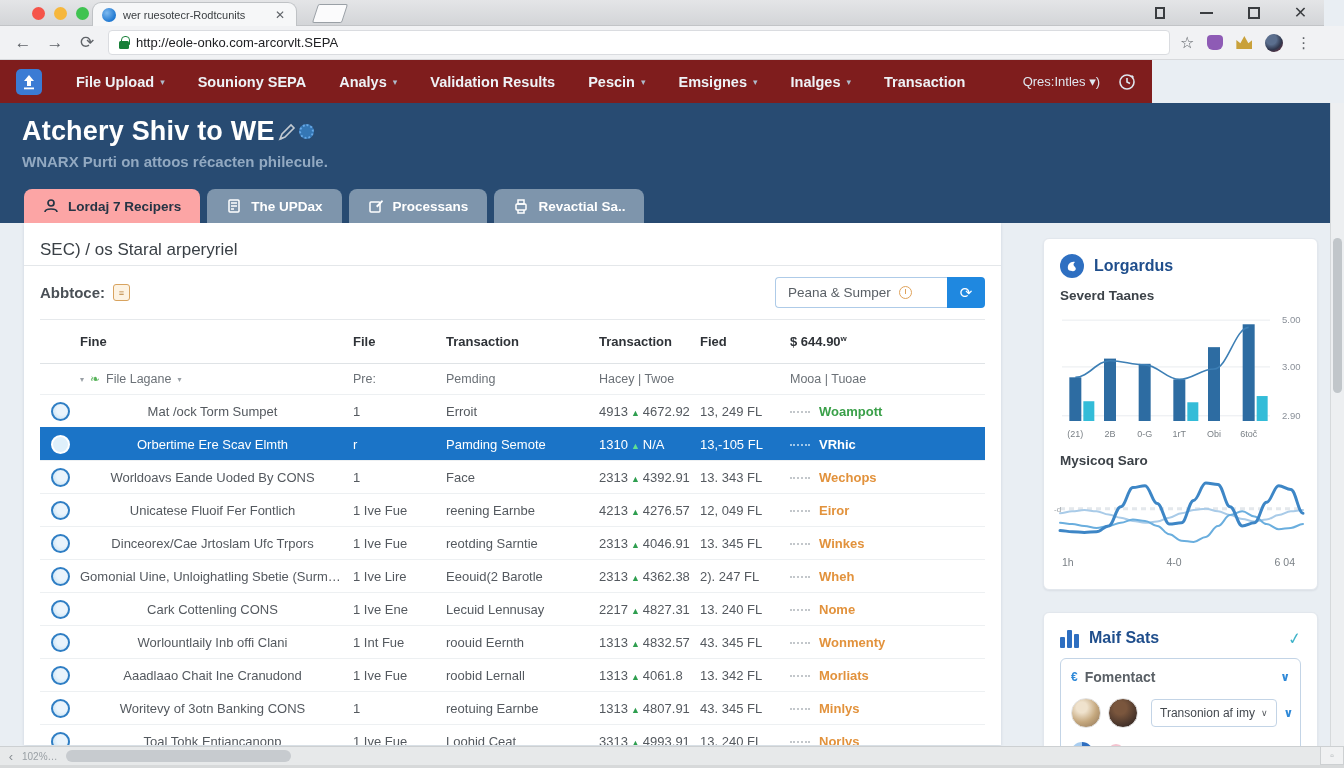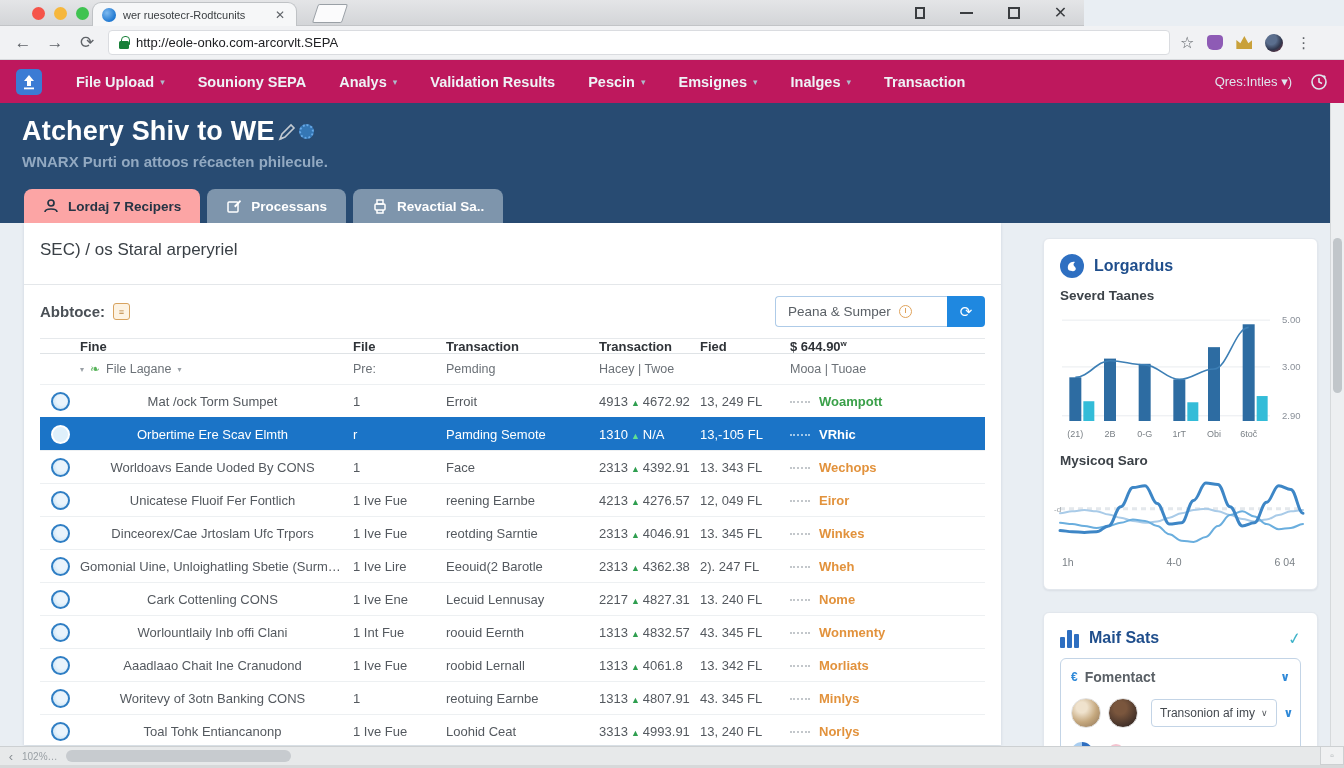--- a/index.html
+++ b/index.html
@@ -1,20 +1,20 @@
 <!DOCTYPE html>
 <html><head>
 <meta charset="utf-8">
 <style>
   * { box-sizing: border-box; margin: 0; padding: 0; }
   html,body { width:1344px; height:768px; overflow:hidden; }
   body { font-family:"Liberation Sans","DejaVu Sans",sans-serif; background:#e9eef3; position:relative; }
 
   
-  .titlebar { position:absolute; top:0; left:0; width:1084px; height:26px;
+  .titlebar { position:absolute; top:0; left:0; width:1324px; height:26px;
     background:linear-gradient(#e4e5e7,#d3d5d8); border-bottom:1px solid #c2c4c7; z-index:50; }
   .traffic { position:absolute; top:7px; width:13px; height:13px; border-radius:50%; }
   .t-red { left:32px; background:#f5544a; } .t-yellow { left:54px; background:#f6b73c; }
   .t-green { left:76px; background:#3fc351; }
   .browser-tab { position:absolute; left:92px; top:2px; width:205px; height:24px; background:#f6f7f8;
     border:1px solid #bfc2c5; border-bottom:none; border-radius:9px 9px 0 0;
     display:flex; align-items:center; gap:7px; padding:0 9px; }
   .favicon { width:14px; height:14px; border-radius:50%;
     background:radial-gradient(circle at 35% 35%, #7db9ef, #1f78d1 70%); flex:0 0 auto; }
   .tab-title { font-size:11px; color:#3c4043; white-space:nowrap; overflow:hidden;
@@ -42,21 +42,21 @@
   .url-text { font-size:13px; color:#202124; }
   .tb-icons { display:flex; align-items:center; gap:13px; padding-right:4px; }
   .star { font-size:16px; color:#5f6368; }
   .ext-a { width:16px; height:15px; border-radius:4px 4px 6px 6px; background:#8e5bb5; }
   .ext-b { width:16px; height:13px; background:#c9a13b; clip-path:polygon(0 100%,0 30%,25% 55%,50% 0,75% 55%,100% 30%,100% 100%); }
   .profile-dot { width:18px; height:18px; border-radius:50%;
     background:radial-gradient(circle at 35% 30%, #5b6f8e 30%, #30374d 60%, #872f3c); }
   .kebab { font-size:15px; color:#5f6368; letter-spacing:0; }
 
   
-  .appnav { position:absolute; top:60px; left:0; width:1344px; height:43px; background:#be185d;
+  .appnav { position:absolute; top:60px; left:0; width:1152px; height:43px; background:#7f1d1d;
     display:flex; align-items:center; padding:0 16px; z-index:40; }
   .logo-sq { width:26px; height:26px; border-radius:5px; background:#3b7bd4; display:flex;
     align-items:center; justify-content:center; margin-right:34px; flex:0 0 auto; }
   .nav-menu { display:flex; align-items:center; gap:33px; flex:1; }
   .nav-item { font-size:14.5px; font-weight:700; color:#eef2f6; display:flex; align-items:center;
     gap:6px; white-space:nowrap; cursor:default; }
   .nav-item .caret { font-size:9px; color:#aebbca; }
   .appnav-right { display:flex; align-items:center; gap:18px; color:#dfe6ee; font-size:13px; }
 
   
@@ -70,38 +70,38 @@
   
   .page-tabs { position:absolute; left:24px; top:189px; display:flex; gap:7px; z-index:30; }
   .ptab { height:34px; border-radius:8px 8px 0 0; display:flex; align-items:center; gap:9px;
     padding:0 19px; font-size:13.5px; font-weight:700; background:#7e95ac; color:#fff; }
   .ptab.active { background:#fca5a5; color:#253444; }
   .ptab svg { width:16px; height:16px; }
 
   
   .main-card { position:absolute; left:24px; top:223px; width:977px; height:522px; background:#fff;
     box-shadow:0 1px 3px rgba(20,40,70,.12); overflow:hidden; z-index:20; }
-  .section-title { padding:17px 16px 24px; font-size:17px; color:#3a4046; border-bottom:1px solid #e4e7ea; }
+  .section-title { padding:17px 16px 5px; font-size:17px; color:#3a4046; border-bottom:1px solid #e4e7ea; }
   .controls-row { display:flex; justify-content:space-between; align-items:center; padding:11px 16px 9px; }
   .abbtoce { display:flex; align-items:center; gap:8px; font-size:15px; font-weight:700; color:#4a5056; }
   .doc-chip { width:17px; height:17px; border:1px solid #d8a35f; background:#fdf3e3; border-radius:3px;
     display:flex; align-items:center; justify-content:center; font-size:9px; color:#b9823e; }
   .search-wrap { display:flex; }
   .search-input { width:172px; height:31px; border:1px solid #aecbe8; border-right:none;
     border-radius:4px 0 0 4px; font-size:13.5px; color:#5a6066; padding:0 8px 0 12px;
     display:flex; align-items:center; gap:8px; background:#fff; }
   .clock-chip { width:13px; height:13px; border-radius:50%; border:1.5px solid #e0a35c; position:relative; }
   .clock-chip:after { content:""; position:absolute; left:5px; top:2px; width:1.5px; height:5px; background:#e0a35c; }
   .search-btn { width:38px; height:31px; background:#1f88e0; border-radius:0 4px 4px 0;
     display:flex; align-items:center; justify-content:center; color:#fff; font-size:15px; }
 
   
   .tbl { margin:2px 16px 0; }
   .trow { display:grid; grid-template-columns:40px 273px 93px 153px 101px 90px 1fr; align-items:center; }
-  .thead { height:16px; border-top:1px solid #e6e9ec; border-bottom:1px solid #dfe3e6;
+  .thead { height:45px; border-top:1px solid #e6e9ec; border-bottom:1px solid #dfe3e6;
     font-size:13px; font-weight:700; color:#2f3338; }
   .tfilter { height:30px; font-size:12.5px; color:#6b7177; }
   .tdata { height:33px; border-top:1px solid #edf0f2; font-size:13px; color:#54595f; }
   .tdata.selected { background:#1b74c7; color:#fff; border-top-color:#1b74c7; }
   .cell-icon { display:flex; justify-content:center; }
   .row-circle { width:19px; height:19px; border-radius:50%; border:2px solid #2f7ec4;
     background:radial-gradient(circle at 60% 40%, #eaf4fc 40%, #bcdcf2); }
   .selected .row-circle { border-color:#fff; background:#dff0fb; }
   .cell-name { white-space:nowrap; overflow:hidden; text-overflow:ellipsis; padding-right:8px;text-align:center; }
   .num-up { color:#2e9e4f; font-size:9px; padding:0 3px; }
@@ -272,20 +272,27 @@
 <div class="page-tabs">
     <div class="ptab active">
       <svg viewBox="0 0 16 16">
         <circle cx="8" cy="5" r="3" fill="none" stroke="currentColor" stroke-width="1.7"></circle>
         <path d="M2 14 C2 10 14 10 14 14" fill="none" stroke="currentColor" stroke-width="1.7"></path>
       </svg>
       <span>Lordaj 7 Recipers</span>
     </div>
     <div class="ptab">
       <svg viewBox="0 0 16 16">
+        <rect x="3" y="2" width="10" height="12" rx="1" fill="none" stroke="currentColor" stroke-width="1.5"></rect>
+        <path d="M5 5 H11 M5 8 H11 M5 11 H8" stroke="currentColor" stroke-width="1.3"></path>
+      </svg>
+      <span>The UPDax</span>
+    </div>
+    <div class="ptab">
+      <svg viewBox="0 0 16 16">
         <rect x="2" y="4" width="10" height="10" rx="1" fill="none" stroke="currentColor" stroke-width="1.5"></rect>
         <path d="M8 8 L14 2 L15 3.5 L9.5 9.5 Z" fill="currentColor"></path>
       </svg>
       <span>Processans</span>
     </div>
     <div class="ptab">
       <svg viewBox="0 0 16 16">
         <rect x="3" y="6" width="10" height="6" rx="1" fill="none" stroke="currentColor" stroke-width="1.5"></rect>
         <rect x="5" y="2" width="6" height="4" fill="none" stroke="currentColor" stroke-width="1.5"></rect>
         <path d="M5 12 V15 H11 V12" fill="none" stroke="currentColor" stroke-width="1.5"></path>

